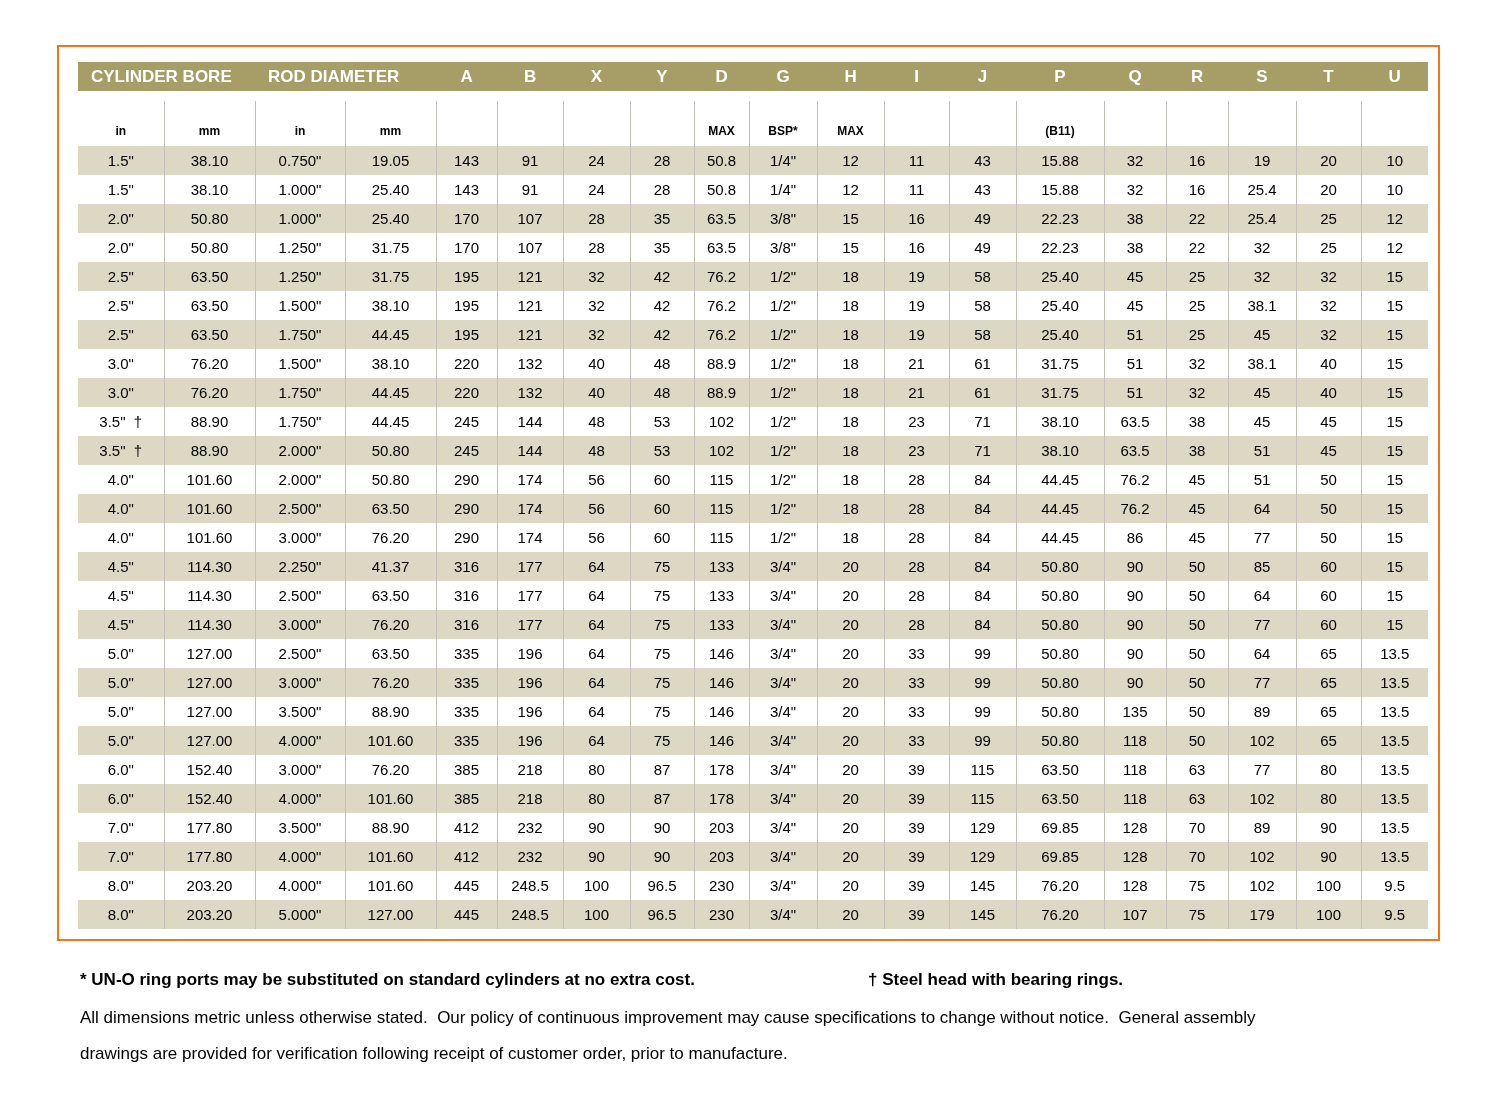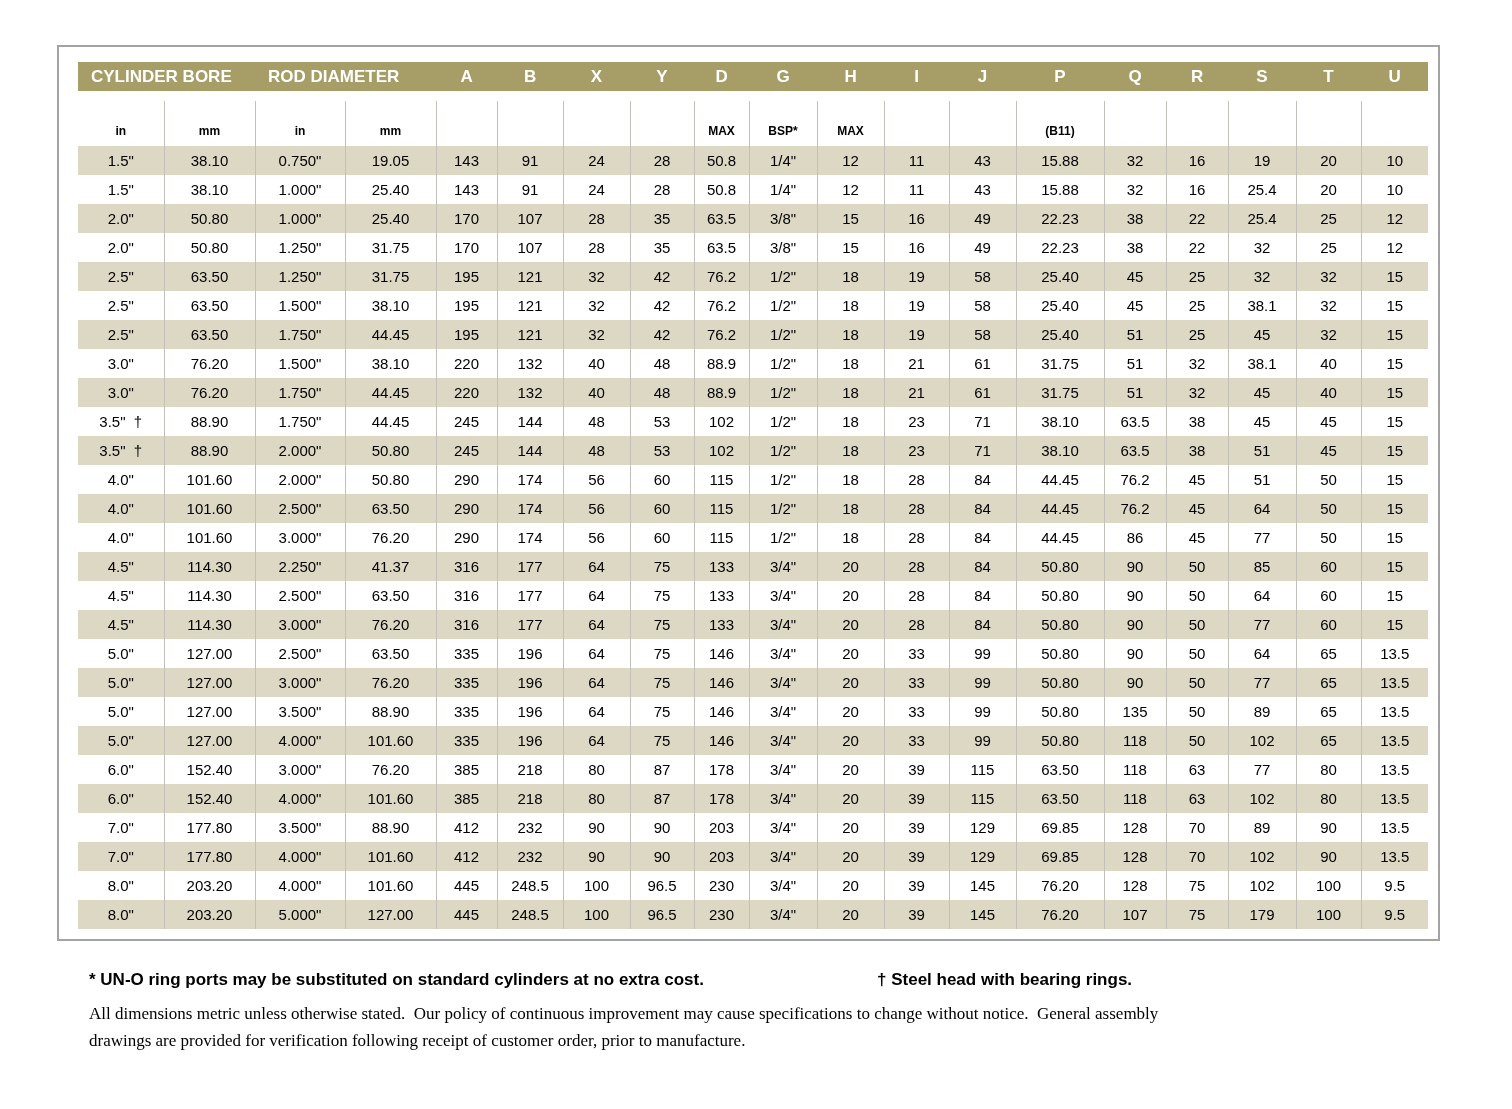--- a/index.html
+++ b/index.html
@@ -2,21 +2,21 @@
 <html><head>
 <meta charset="utf-8">
 <style>
   html,body { margin:0; padding:0; background:#ffffff; }
   .page {
     position:relative; width:1512px; height:1109px; background:#ffffff;
     font-family:"Liberation Sans", sans-serif; color:#000;
   }
   .table-box {
     position:absolute; left:57px; top:45px; width:1383px; height:896px;
-    border:2px solid #a3a3a3; box-sizing:border-box; background:#ffffff;
+    border:2px solid #f97316; box-sizing:border-box; background:#ffffff;
   }
   table.spec {
     position:absolute; left:19px; top:15px;
     border-collapse:collapse; table-layout:fixed; width:1350px;
   }
   table.spec th, table.spec td { padding:0; overflow:hidden; white-space:nowrap; }
   tr.hdr th {
     background:#a69d67; color:#ffffff; font-weight:bold; font-size:17px;
     height:29px; text-align:center;
   }
@@ -29,27 +29,27 @@
   }
   tr.sub td:first-child { border-left:none; }
   tr.datarow td {
     height:29px; font-size:15px; text-align:center; vertical-align:middle;
     border-left:1px solid #c2c0b8;
   }
   tr.datarow td:first-child { border-left:none; }
   tr.datarow.odd td { background:#ddd8c4; }
   tr.datarow.even td { background:#ffffff; }
   .footnotes {
-    position:absolute; left:80px; top:970px; width:1295px; font-size:17px;margin-left:9px;
+    position:absolute; left:80px; top:970px; width:1295px; font-size:17px;
   }
   .fn-line1 { position:relative; font-weight:bold; height:27px; }
   .fn-asterisk { position:absolute; left:0; top:0; }
   .fn-dagger { position:absolute; left:788px; top:0; }
   .fn-para {
-    margin-top:3px; font-weight:normal; line-height:27px; white-space:pre-wrap;font-family:Liberation Serif, serif;
+    margin-top:3px; font-weight:normal; line-height:36px; white-space:pre-wrap;
   }
 </style>
 </head>
 <body>
 
 <div class="page">
 
   <div class="table-box">
     <table class="spec">
       <colgroup>

